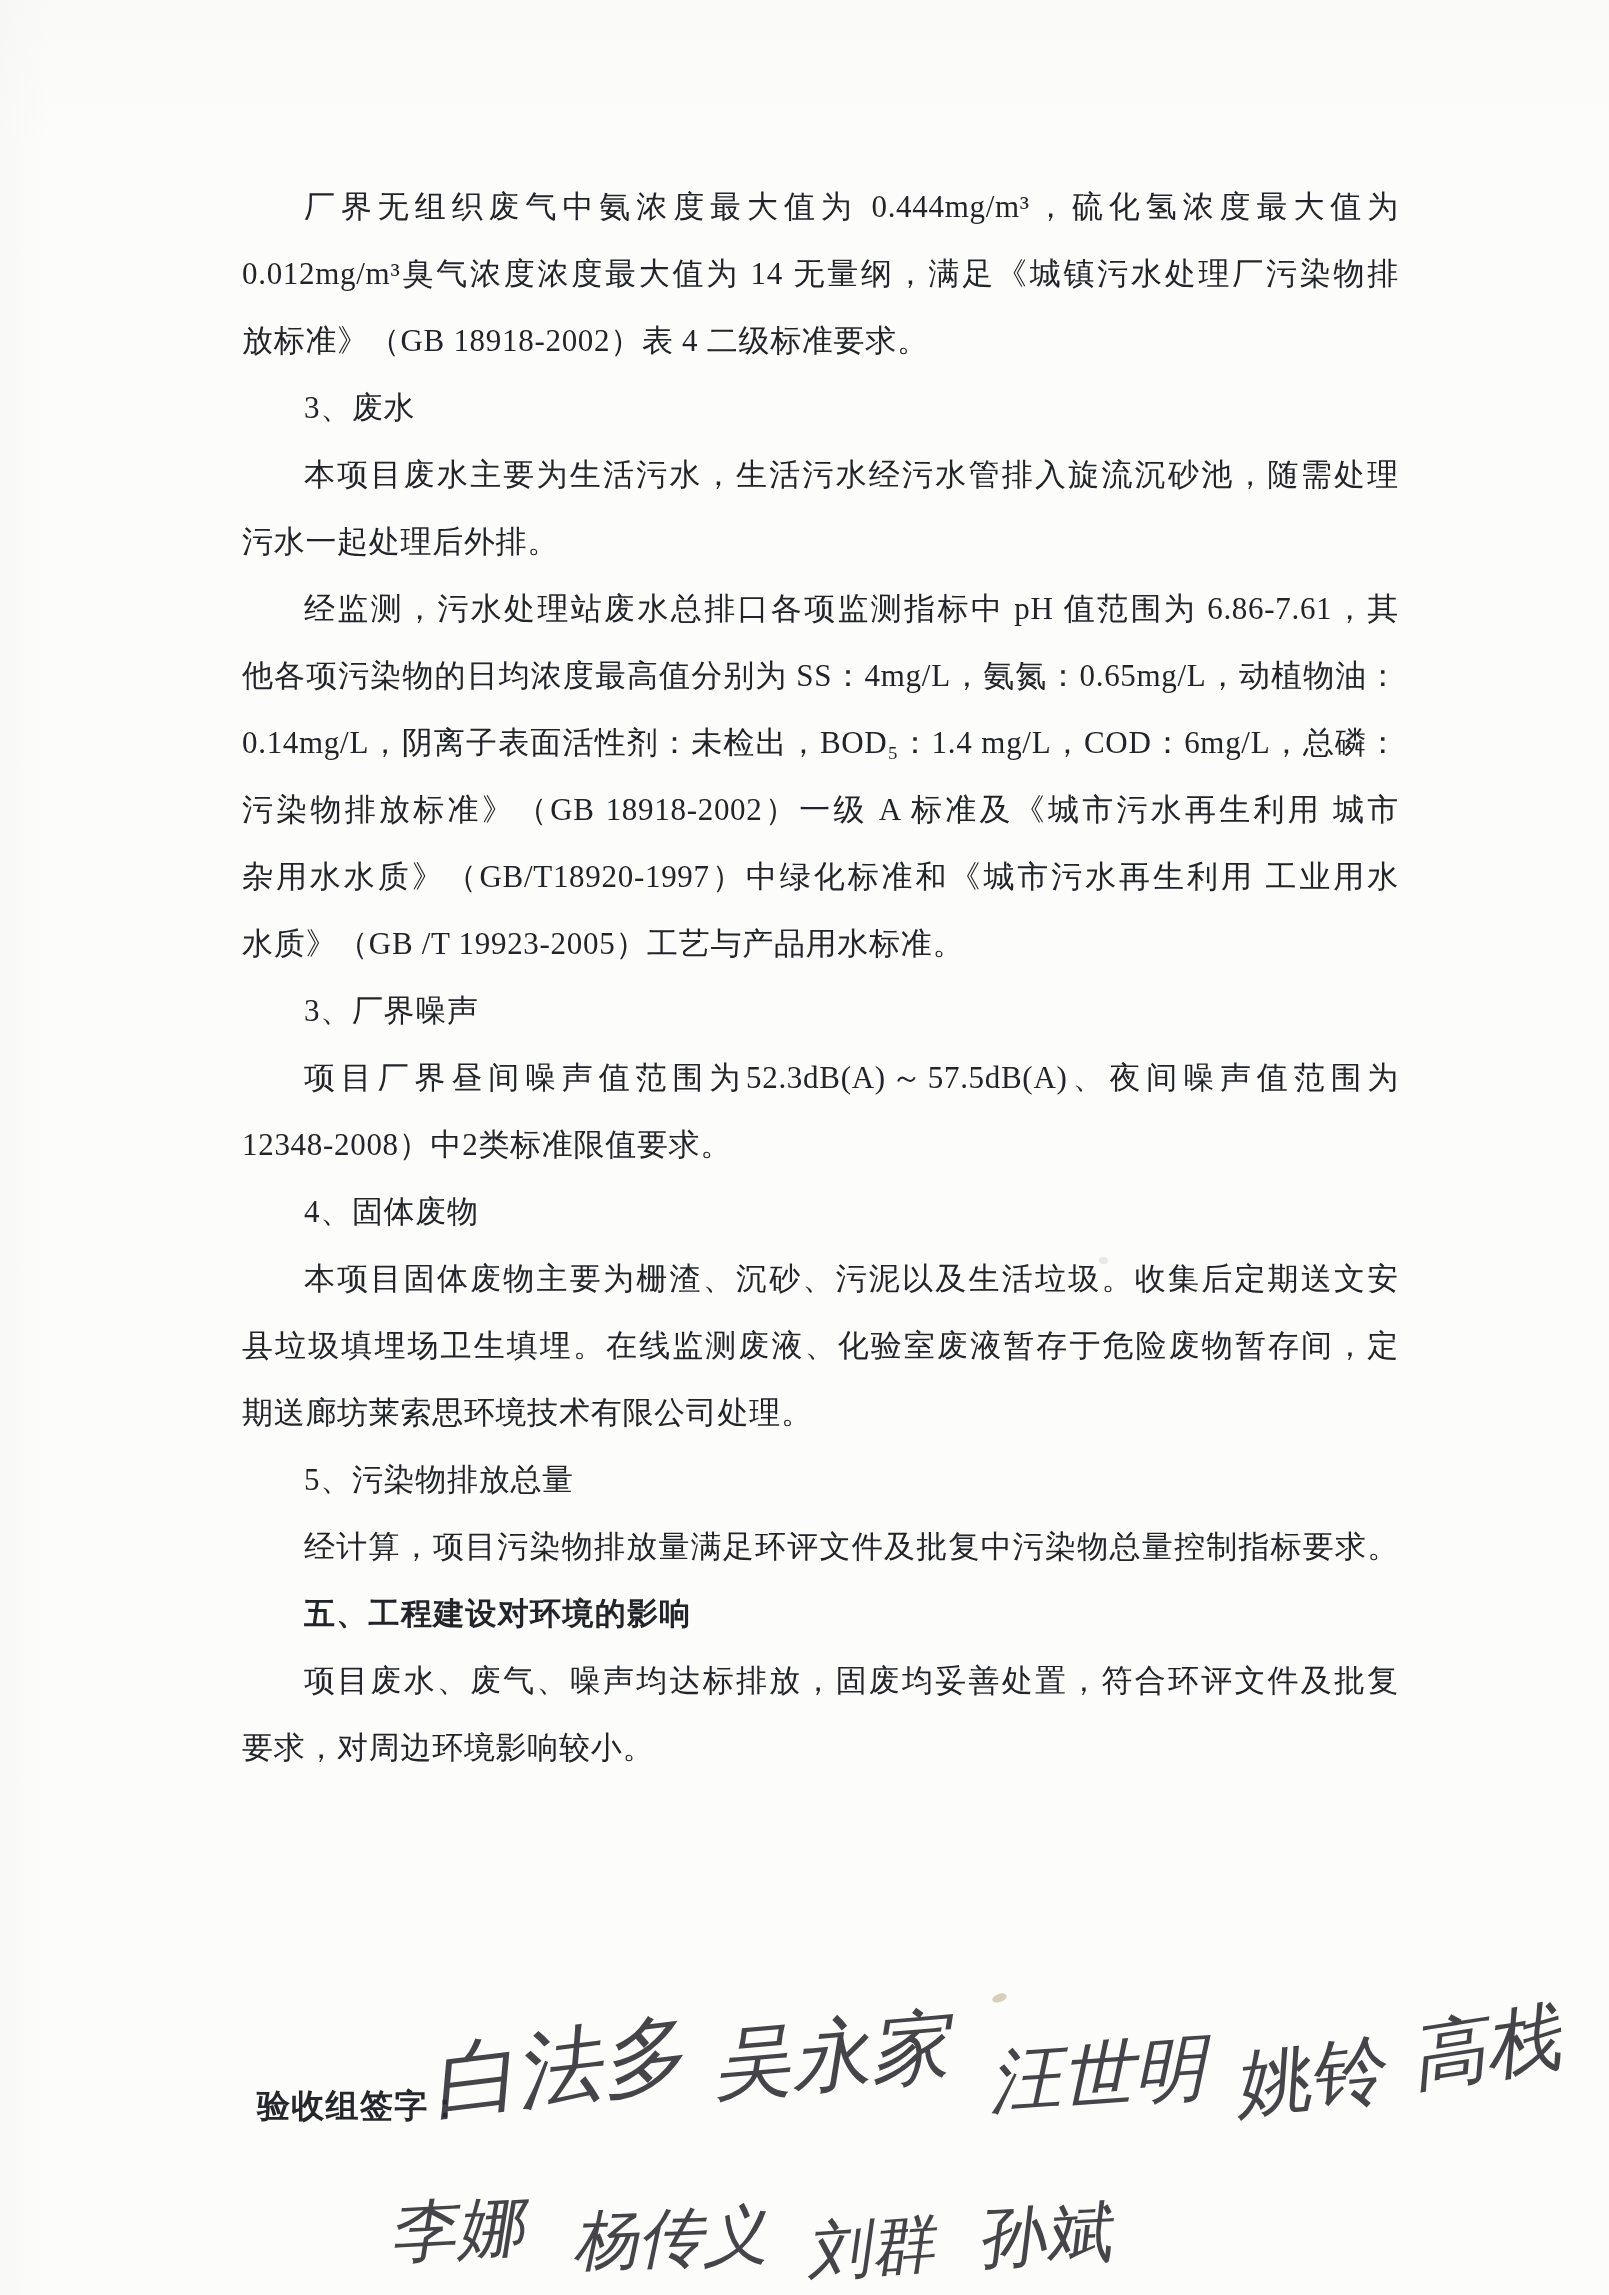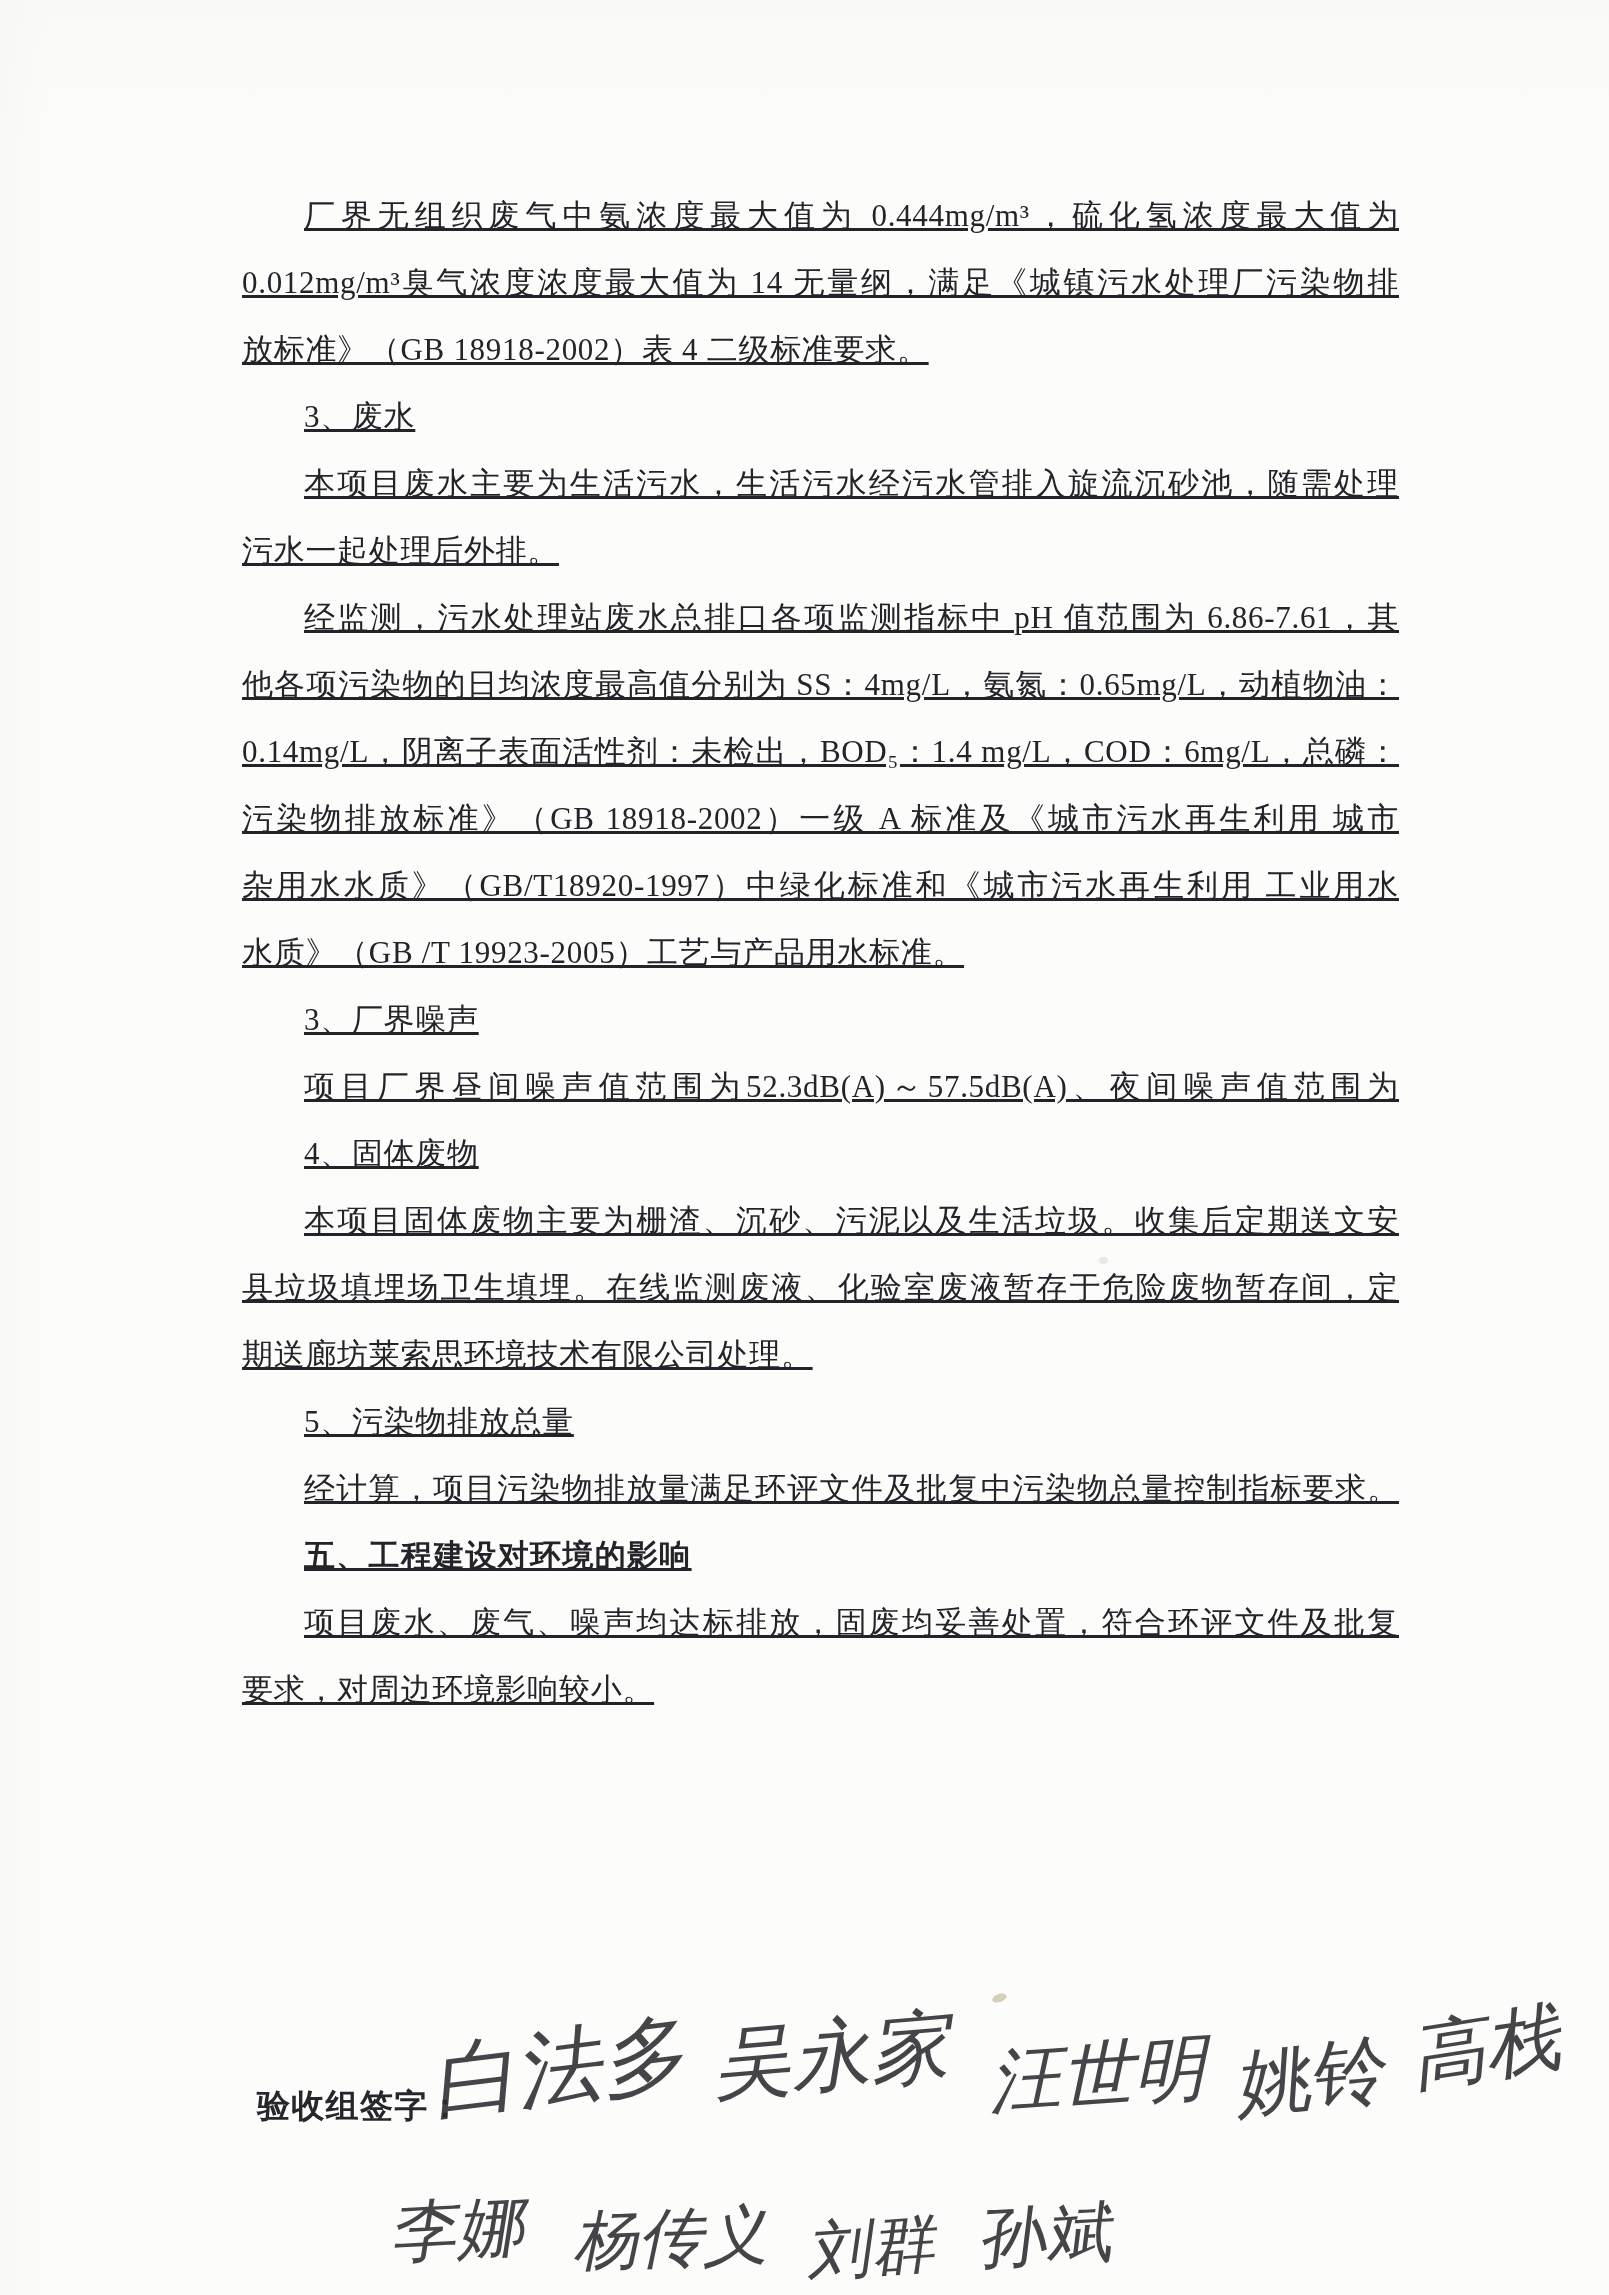--- a/index.html
+++ b/index.html
@@ -18,26 +18,25 @@
     position: absolute;
     inset: 0;
     background:
       linear-gradient(180deg, rgba(245,245,242,0.35) 0%, rgba(255,255,255,0) 6%),
       linear-gradient(90deg, rgba(240,240,238,0.3) 0%, rgba(255,255,255,0) 3%),
       #fcfcfa;
   }
   .doc {
     position: absolute;
     left: 242px;
-    top: 182px;
+    top: 173px;
     width: 1157px;
     font-size: 31px;
     color: #23242a;
     letter-spacing: 0.7px;
-    text-decoration: underline;
   }
   .line {
     height: 67px;
     line-height: 67px;
     overflow: hidden;
     white-space: nowrap;
     text-align: left;
   }
   .line.jfull {
     white-space: normal;
@@ -108,20 +107,21 @@
     <div class="line ind jfull">本项目废水主要为生活污水，生活污水经污水管排入旋流沉砂池，随需处理</div>
     <div class="line">污水一起处理后外排。</div>
     <div class="line ind jfull">经监测，污水处理站废水总排口各项监测指标中 pH 值范围为 6.86-7.61，其</div>
     <div class="line jfull">他各项污染物的日均浓度最高值分别为 SS：4mg/L，氨氮：0.65mg/L，动植物油：</div>
     <div class="line jfull">0.14mg/L，阴离子表面活性剂：未检出，BOD₅：1.4 mg/L，COD：6mg/L，总磷：</div>
     <div class="line jfull">污染物排放标准》（GB 18918-2002）一级 A 标准及《城市污水再生利用  城市</div>
     <div class="line jfull">杂用水水质》（GB/T18920-1997）中绿化标准和《城市污水再生利用  工业用水</div>
     <div class="line">水质》（GB /T 19923-2005）工艺与产品用水标准。</div>
     <div class="line ind">3、厂界噪声</div>
     <div class="line ind jfull">项目厂界昼间噪声值范围为52.3dB(A)～57.5dB(A)、夜间噪声值范围为</div>
+    <div class="line">12348-2008）中2类标准限值要求。</div>
     <div class="line ind">4、固体废物</div>
     <div class="line ind jfull">本项目固体废物主要为栅渣、沉砂、污泥以及生活垃圾。收集后定期送文安</div>
     <div class="line jfull">县垃圾填埋场卫生填埋。在线监测废液、化验室废液暂存于危险废物暂存间，定</div>
     <div class="line">期送廊坊莱索思环境技术有限公司处理。</div>
     <div class="line ind">5、污染物排放总量</div>
     <div class="line ind jfull">经计算，项目污染物排放量满足环评文件及批复中污染物总量控制指标要求。</div>
     <div class="line ind bold">五、工程建设对环境的影响</div>
     <div class="line ind jfull">项目废水、废气、噪声均达标排放，固废均妥善处置，符合环评文件及批复</div>
     <div class="line">要求，对周边环境影响较小。</div>
   </div>

